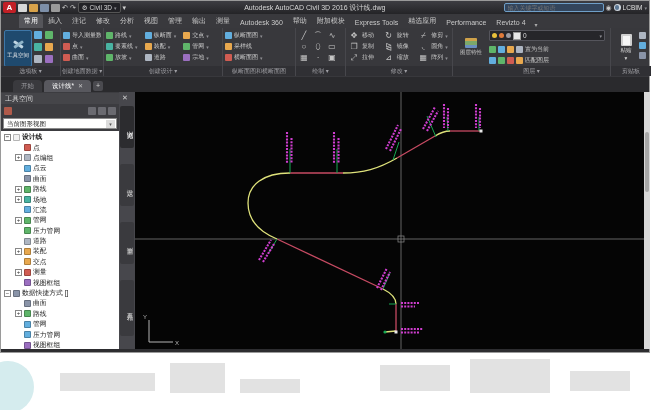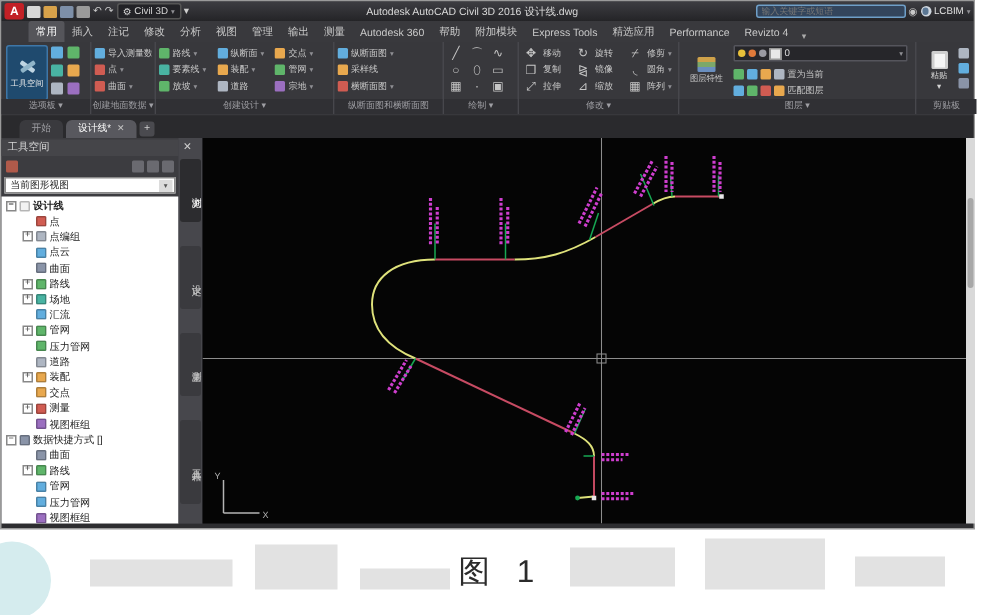--- a/index.html
+++ b/index.html
@@ -585,14 +585,13 @@
 </div>
 
 <div class="caption-area">
   <div class="wm-logo"></div>
   <div class="wm" style="left:60px;top:20px;width:95px;height:18px;"></div>
   <div class="wm" style="left:170px;top:10px;width:55px;height:30px;"></div>
   <div class="wm" style="left:240px;top:26px;width:60px;height:14px;"></div>
   <div class="wm" style="left:380px;top:12px;width:70px;height:26px;"></div>
   <div class="wm" style="left:470px;top:6px;width:80px;height:34px;"></div>
   <div class="wm" style="left:570px;top:18px;width:60px;height:20px;"></div>
-  <div class="caption">图 1</div>
 </div>
 
 </body></html>

